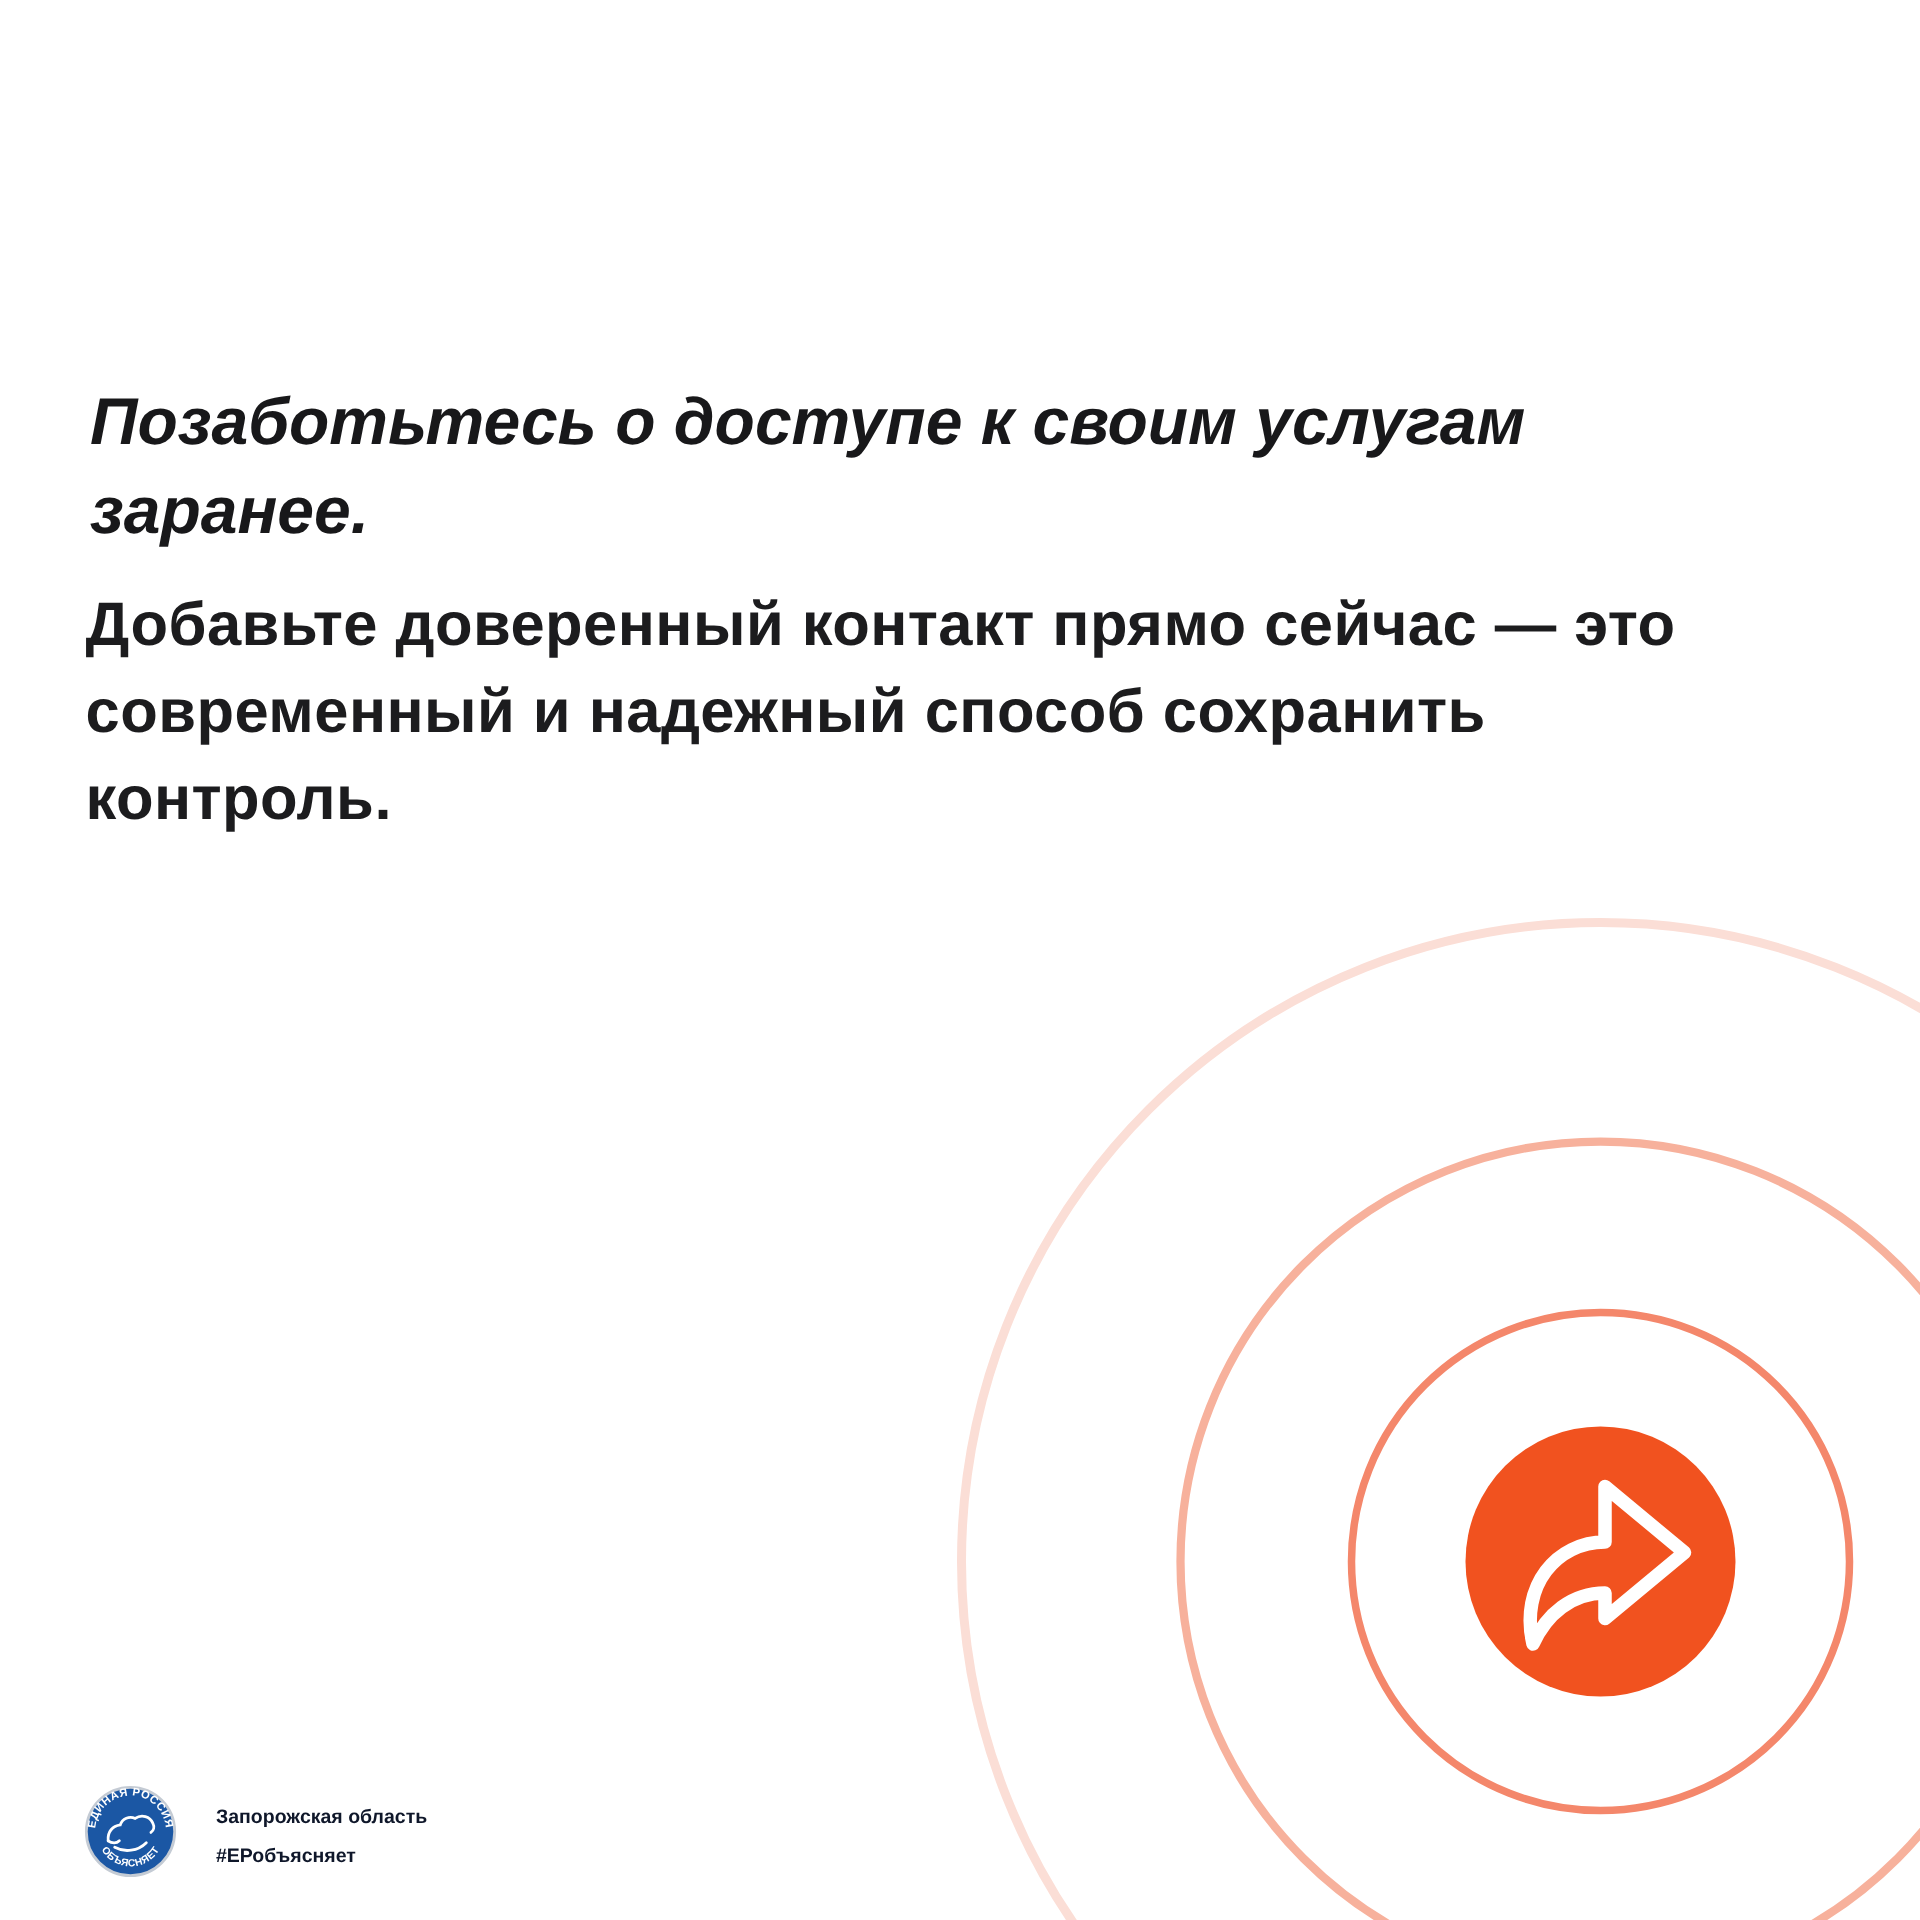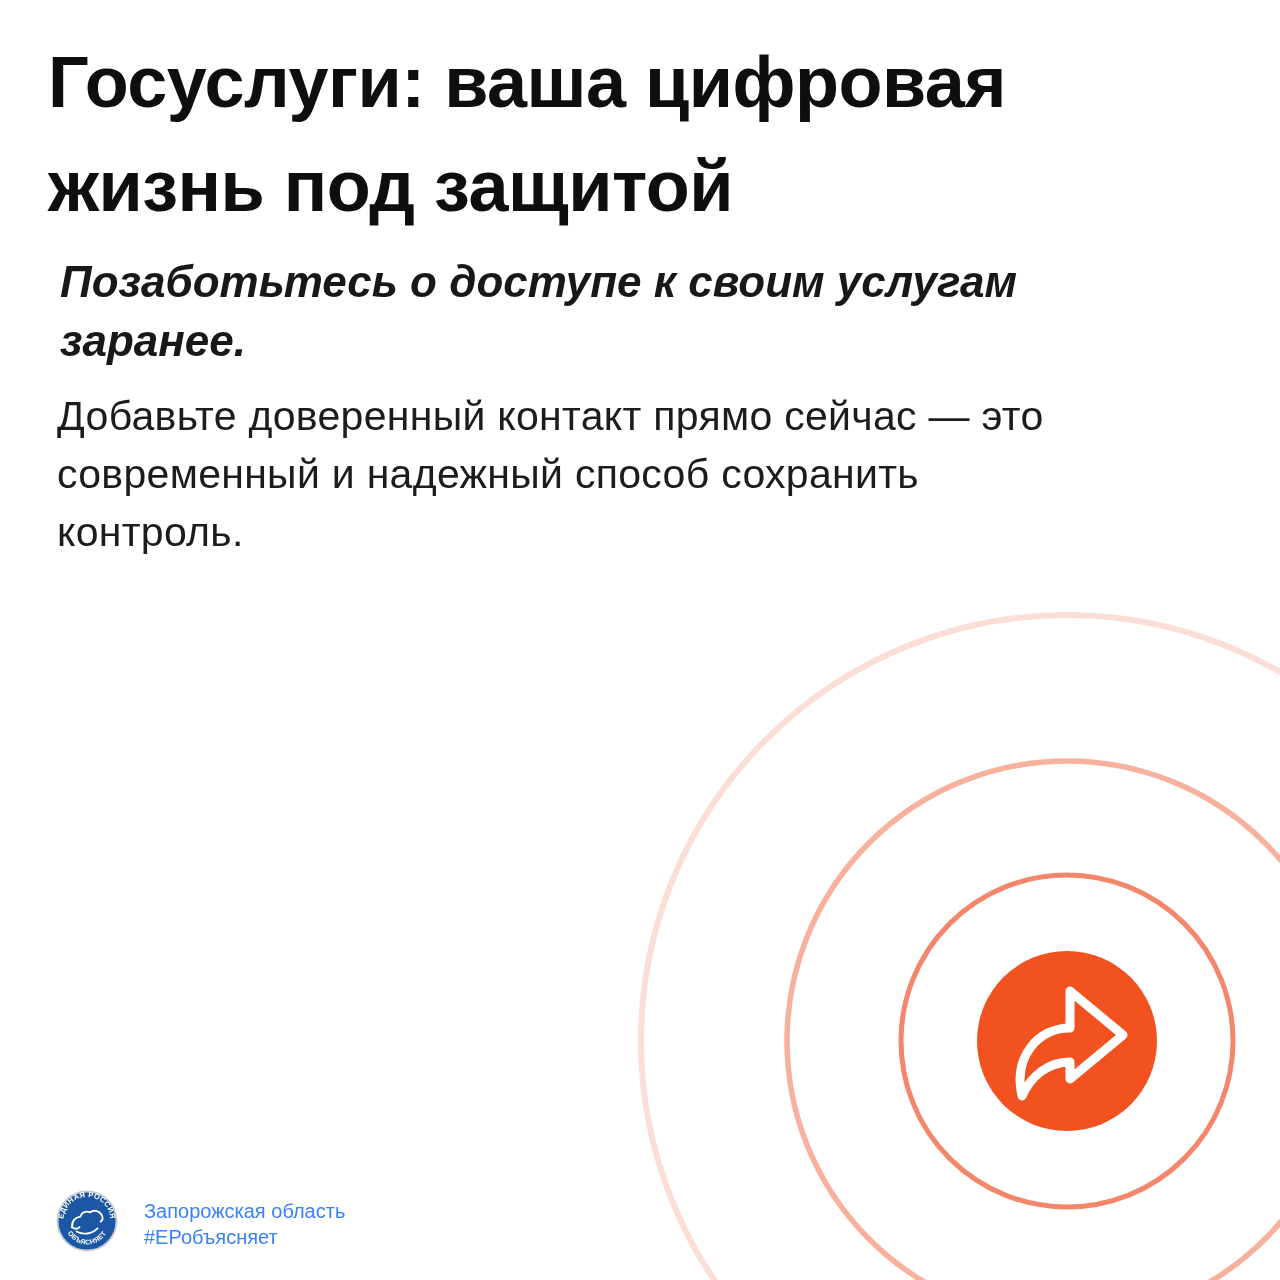--- a/index.html
+++ b/index.html
@@ -25,51 +25,49 @@
     width:1160px;
     font-size:44px;font-style:italic;font-weight:700;
     line-height:59px;
     color:#18181a;
     white-space:pre-line;
     margin:0;
   }
   .body-text{
     position:absolute;left:57px;top:387px;
     width:1170px;
-    font-size:41px;font-weight:400;
+    font-size:41px;font-weight:700;
     line-height:58px;
     letter-spacing:0.3px;
     color:#1c1c1e;
     white-space:pre-line;
     margin:0;
   }
   .rings-svg{
     position:absolute;left:0;top:0;width:1280px;height:1280px;
     pointer-events:none;
   }
   .footer{
     position:absolute;left:56px;top:1190px;
     display:flex;align-items:flex-start;gap:26px;
   }
   .logo-svg{width:62px;height:62px;display:block;}
   .footer-text{
-    font-size:20px;font-weight:400;
+    font-size:13px;font-weight:700;
     line-height:26px;
-    color:#3b82f6;
+    color:#0f172a;
     white-space:pre-line;
     padding-top:8px;
   }
 </style>
 </head>
 <body>
 
 <div class="canvas">
 
-  <h1 class="title">Госуслуги: ваша цифровая
-жизнь под защитой</h1>
 
   <p class="subtitle">Позаботьтесь о доступе к своим услугам
 заранее.</p>
 
   <p class="body-text">Добавьте доверенный контакт прямо сейчас — это
 современный и надежный способ сохранить
 контроль.</p>
 
   <svg class="rings-svg" viewBox="0 0 1280 1280" aria-hidden="true">
 

